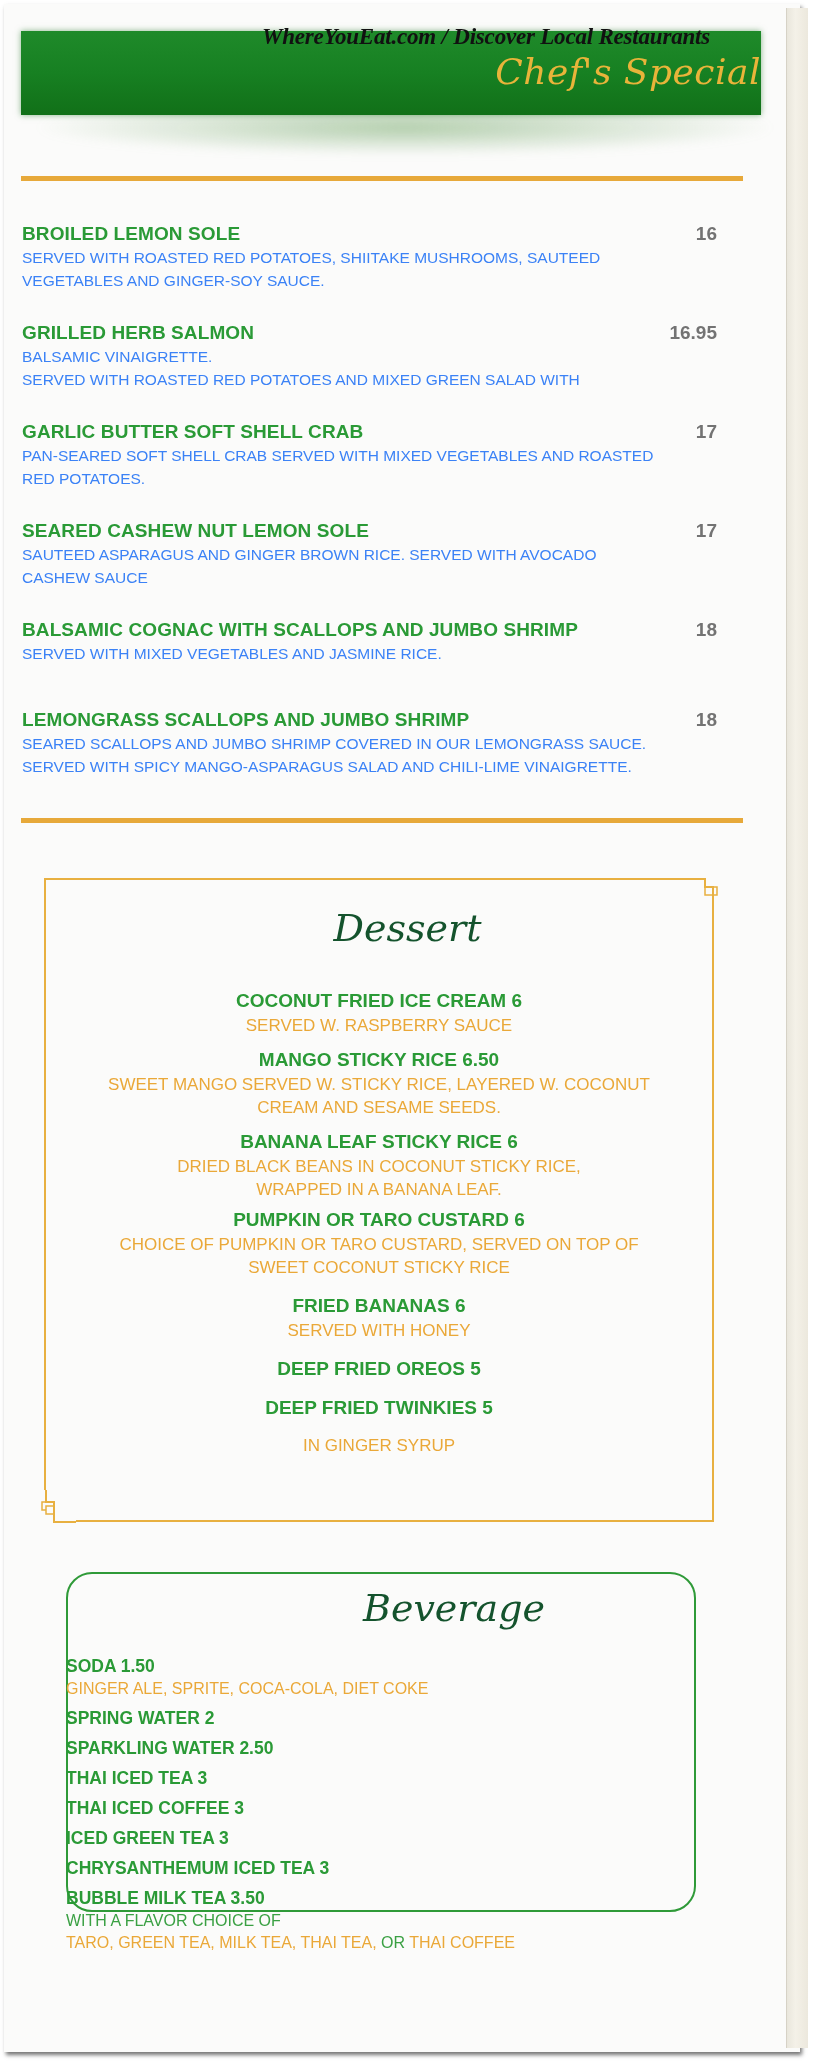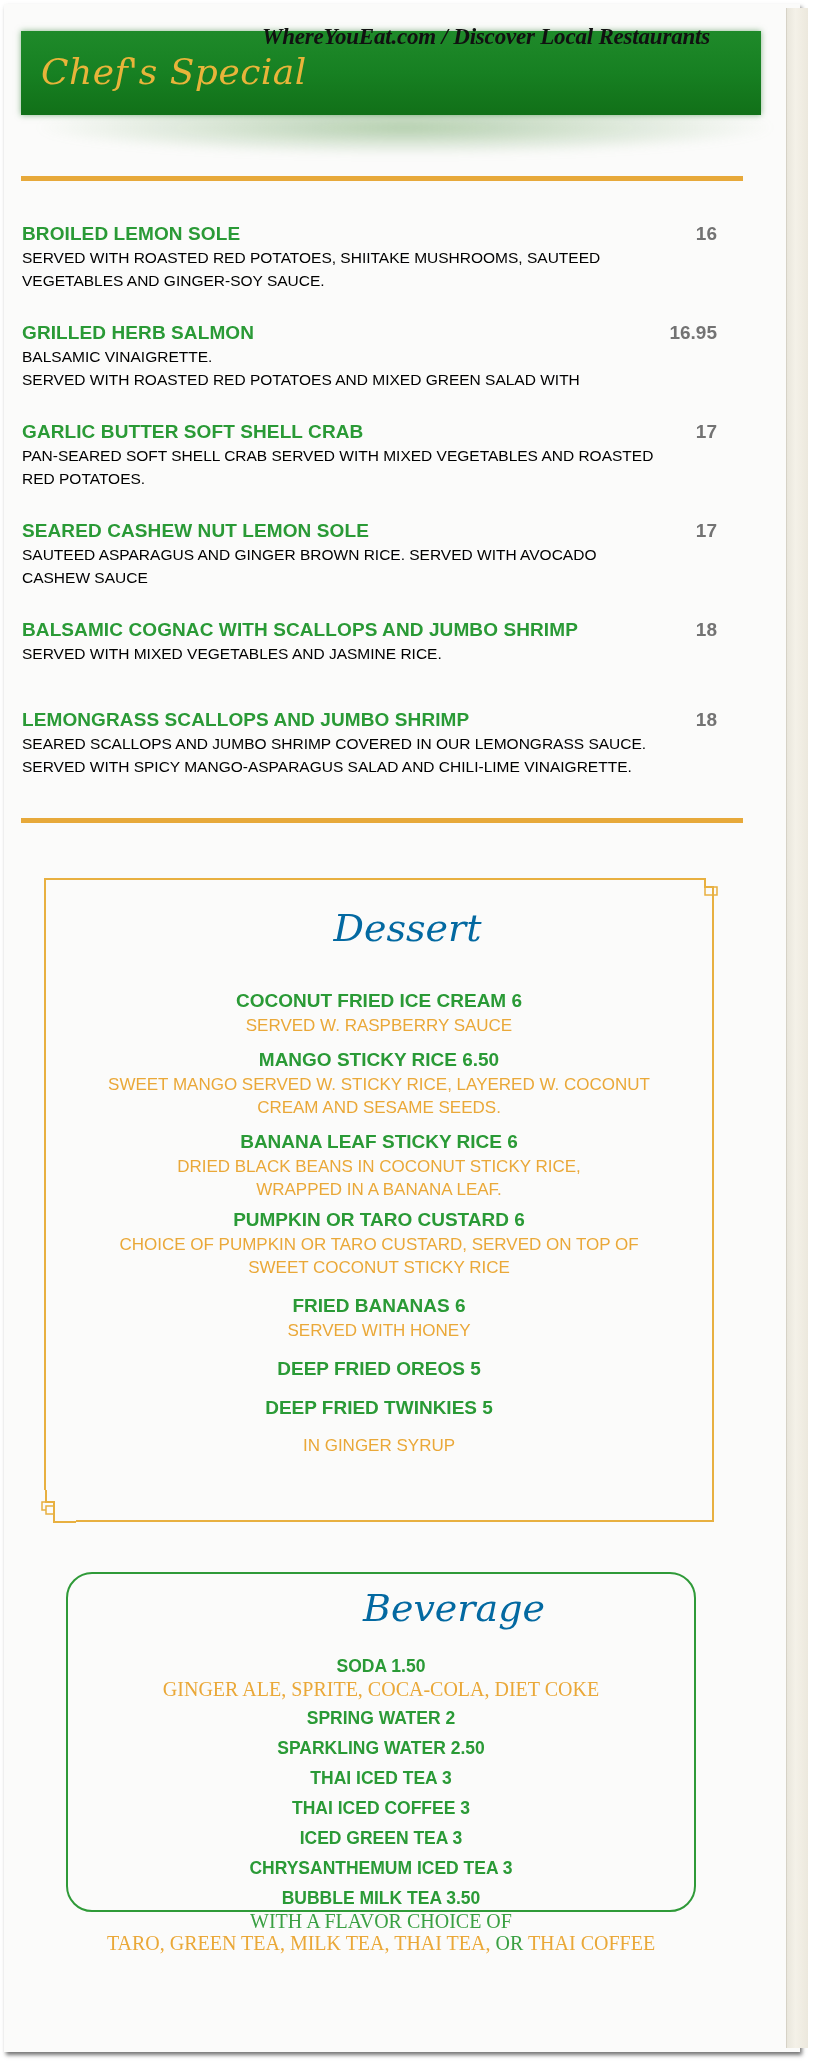--- a/index.html
+++ b/index.html
@@ -19,21 +19,21 @@
     position: absolute; left: 40px; top: 100px; width: 730px; height: 55px;
     background: radial-gradient(ellipse at center, rgba(120,170,110,0.55), rgba(255,255,255,0) 72%);
     filter: blur(4px);
   }
   .banner {
     position: absolute; left: 21px; top: 31px; width: 740px; height: 84px;
     background: linear-gradient(180deg, #1f8a2a 0%, #178022 50%, #117018 100%);
     box-shadow: 0 0 6px rgba(20,110,25,0.5);
   }
   .banner-title {
-    position: absolute; left: 0; right: 0; top: 20px; text-align: left;
+    position: absolute; left: 0; right: 0; top: 20px; text-align: right;
     padding-left: 20px;
     font-family: "DejaVu Serif", serif; font-style: italic;
     font-size: 36px; color: #e8b43a; letter-spacing: 0.5px;
   }
   .watermark {
     position: absolute; left: 262px; top: 24px;
     font-family: "Liberation Serif", serif; font-style: italic; font-weight: bold;
     font-size: 23px; color: #111; white-space: nowrap; letter-spacing: -0.2px;
   }
   .rule {
@@ -44,59 +44,59 @@
   .special-name {
     font-family: "Liberation Sans", sans-serif; font-weight: bold;
     font-size: 19px; color: #2a9a36; letter-spacing: 0.1px; line-height: 24px;
   }
   .special-price {
     position: absolute; right: 17px; top: 0;
     font-family: "Liberation Sans", sans-serif; font-weight: bold;
     font-size: 19px; color: #737373; line-height: 24px;
   }
   .special-desc {
-    font-family: "Liberation Sans", sans-serif; font-size: 15.5px; color: #000000;
+    font-family: "Liberation Sans", sans-serif; font-size: 15.5px; color: #3b82f6;
     line-height: 23px; width: 690px;
   }
   .dessert-box {
     position: absolute; left: 44px; top: 878px; width: 670px; height: 644px;
     border: 2px solid #e8b040;
   }
   .corner-tr {
     position: absolute; left: 682px; top: 878px; width: 36px; height: 32px;
     background: #fbfbfa;
   }
   .corner-bl {
     position: absolute; left: 40px; top: 1490px; width: 36px; height: 34px;
     background: #fbfbfa;
   }
   .section-title {
     position: absolute; left: 0; right: 0; text-align: center;
-    font-family: "DejaVu Serif", serif; font-style: italic; color: #0369a1;
+    font-family: "DejaVu Serif", serif; font-style: italic; color: #14532d;
     font-size: 38px;
   }
   .center-list { position: absolute; left: 44px; width: 670px; text-align: center; }
   .c-name {
     font-family: "Liberation Sans", sans-serif; font-weight: bold; color: #2a9a36;
     font-size: 19px; line-height: 26px;
   }
   .c-desc {
     font-family: "Liberation Sans", sans-serif; color: #eaa838; font-size: 17px; line-height: 23px;
   }
   .bev-box {
     position: absolute; left: 66px; top: 1572px; width: 630px; height: 340px;
     border: 2px solid #2f9a38; border-radius: 26px;
   }
-  .bev-list { position: absolute; left: 66px; width: 630px; text-align: center; }
+  .bev-list { position: absolute; left: 66px; width: 630px; }
   .b-name {
     font-family: "Liberation Sans", sans-serif; font-weight: bold; color: #2a9a36;
     font-size: 17.5px; line-height: 24px;
   }
   .b-desc {
-    font-family: Liberation Serif, serif; color: #eaa838; font-size: 20px; line-height: 22px;
+    font-family: Liberation Sans, sans-serif; color: #eaa838; font-size: 16px; line-height: 22px;
   }
   .b-green { color: #3aa043; }
   .b-spacer { height: 6px; }
 </style>
 </head>
 <body>
 
 <div class="page"></div>
 <div class="page-edge"></div>
 

